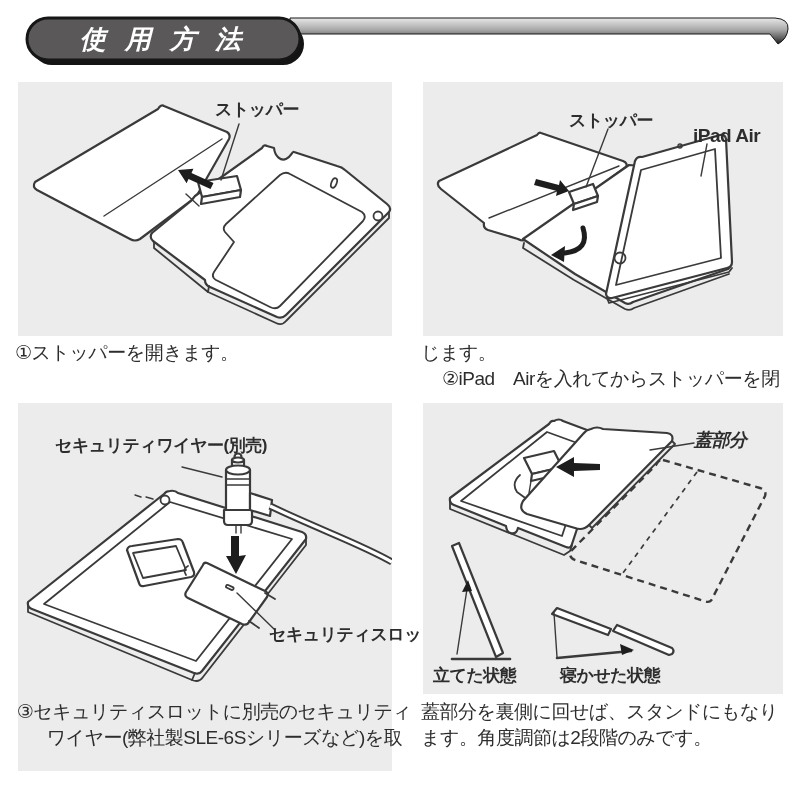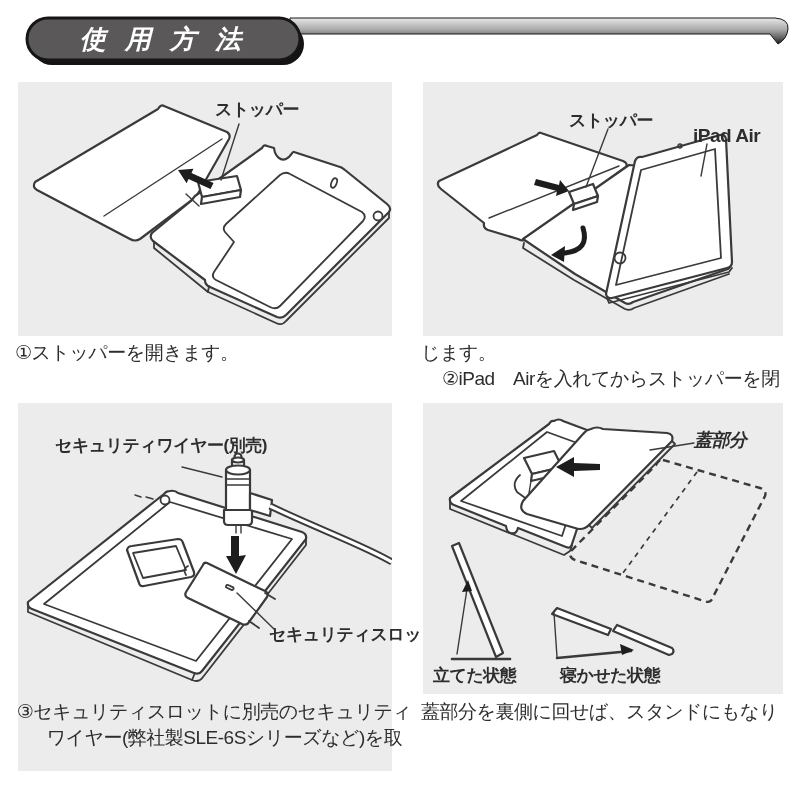--- a/index.html
+++ b/index.html
@@ -205,13 +205,14 @@
 <div class="caption hang" style="left:421px;top:340px;width:375px;">
     <span class="line">じます。</span>
     <span class="line">②iPad　Airを入れてからストッパーを閉</span>
   </div>
 <div class="caption hang" style="left:15px;top:699px;width:398px;text-align:center;">
     <span class="line">③セキュリティスロットに別売のセキュリティ</span>
     <span class="line">ワイヤー(弊社製SLE-6Sシリーズなど)を取</span>
   </div>
 <div class="caption" style="left:421px;top:699px;width:375px;">
     <span class="line">蓋部分を裏側に回せば、スタンドにもなり</span>
+    <span class="line">ます。角度調節は2段階のみです。</span>
   </div>
 
 </body></html>

